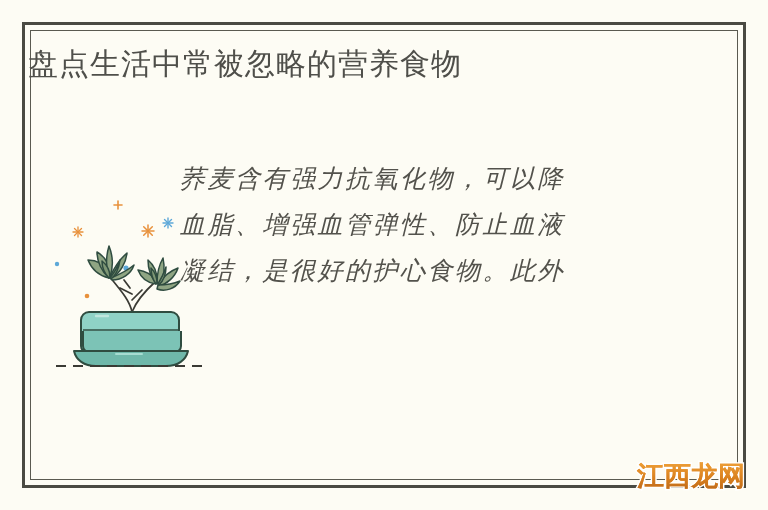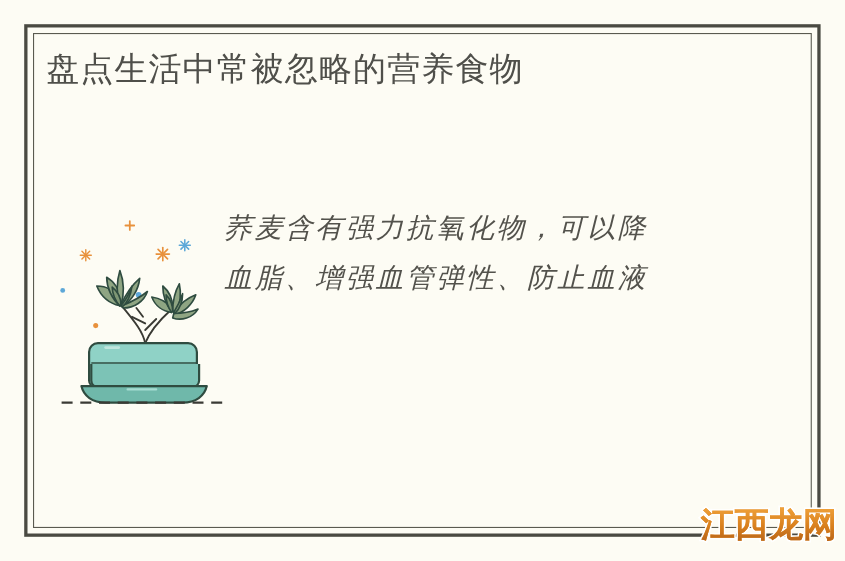--- a/index.html
+++ b/index.html
@@ -26,34 +26,33 @@
   #article-card-inner-rule {
     position:absolute;
     left:5px; top:5px; right:5px; bottom:5px;
     border:1px solid #5A5A50;
     pointer-events:none;
   }
 
   
   #page-title {
     position:absolute;
-    left:42px; top:44px;
+    left:28px; top:44px;
     font-size:30px;
     line-height:40px;
     letter-spacing:1px;
     color:#4F4F4A;
     white-space:nowrap;
   }
 
   
   #article-body {
     position:absolute;
-    left:180px; top:184px;
+    left:180px; top:156px;
     width:430px;
-    margin-left:24px;
   }
   .body-line {
     font-family:"DejaVu Serif", serif;
     font-size:25px;
     line-height:46px;
     color:#53524C;
     letter-spacing:2.5px;
     white-space:nowrap;
     font-style:italic;
   }
@@ -62,21 +61,21 @@
   #plant-illustration {
     position:absolute;
     left:52px; top:190px;
     width:155px; height:180px;
   }
 
   
   #site-watermark {
     position:absolute;
     left:637px; top:461px;
-    font-size:31px;
+    font-size:27px;
     line-height:31px;
     font-weight:bold;
     letter-spacing:0px;
     color:#E28B24;
     -webkit-text-stroke:3px #FFFFFF;
     paint-order:stroke fill;
     white-space:nowrap;
     z-index:20;
   }
   #site-watermark::after{
@@ -174,15 +173,16 @@
       <path d="M64 164 h26" stroke="#A6DCD1" stroke-width="2" stroke-linecap="round"></path>
     </g>
 
     <line x1="4" y1="176" x2="152" y2="176" stroke="#3A3A34" stroke-width="2" stroke-dasharray="10 7" stroke-linecap="butt"></line>
   </svg>
 </div>
 
 <div id="article-body">
   <div class="body-line">荞麦含有强力抗氧化物，可以降</div>
   <div class="body-line">血脂、增强血管弹性、防止血液</div>
+  <div class="body-line">凝结，是很好的护心食物。此外</div>
 </div>
 
 <div id="site-watermark" data-text="江西龙网">江西龙网</div>
 
 </body></html>

